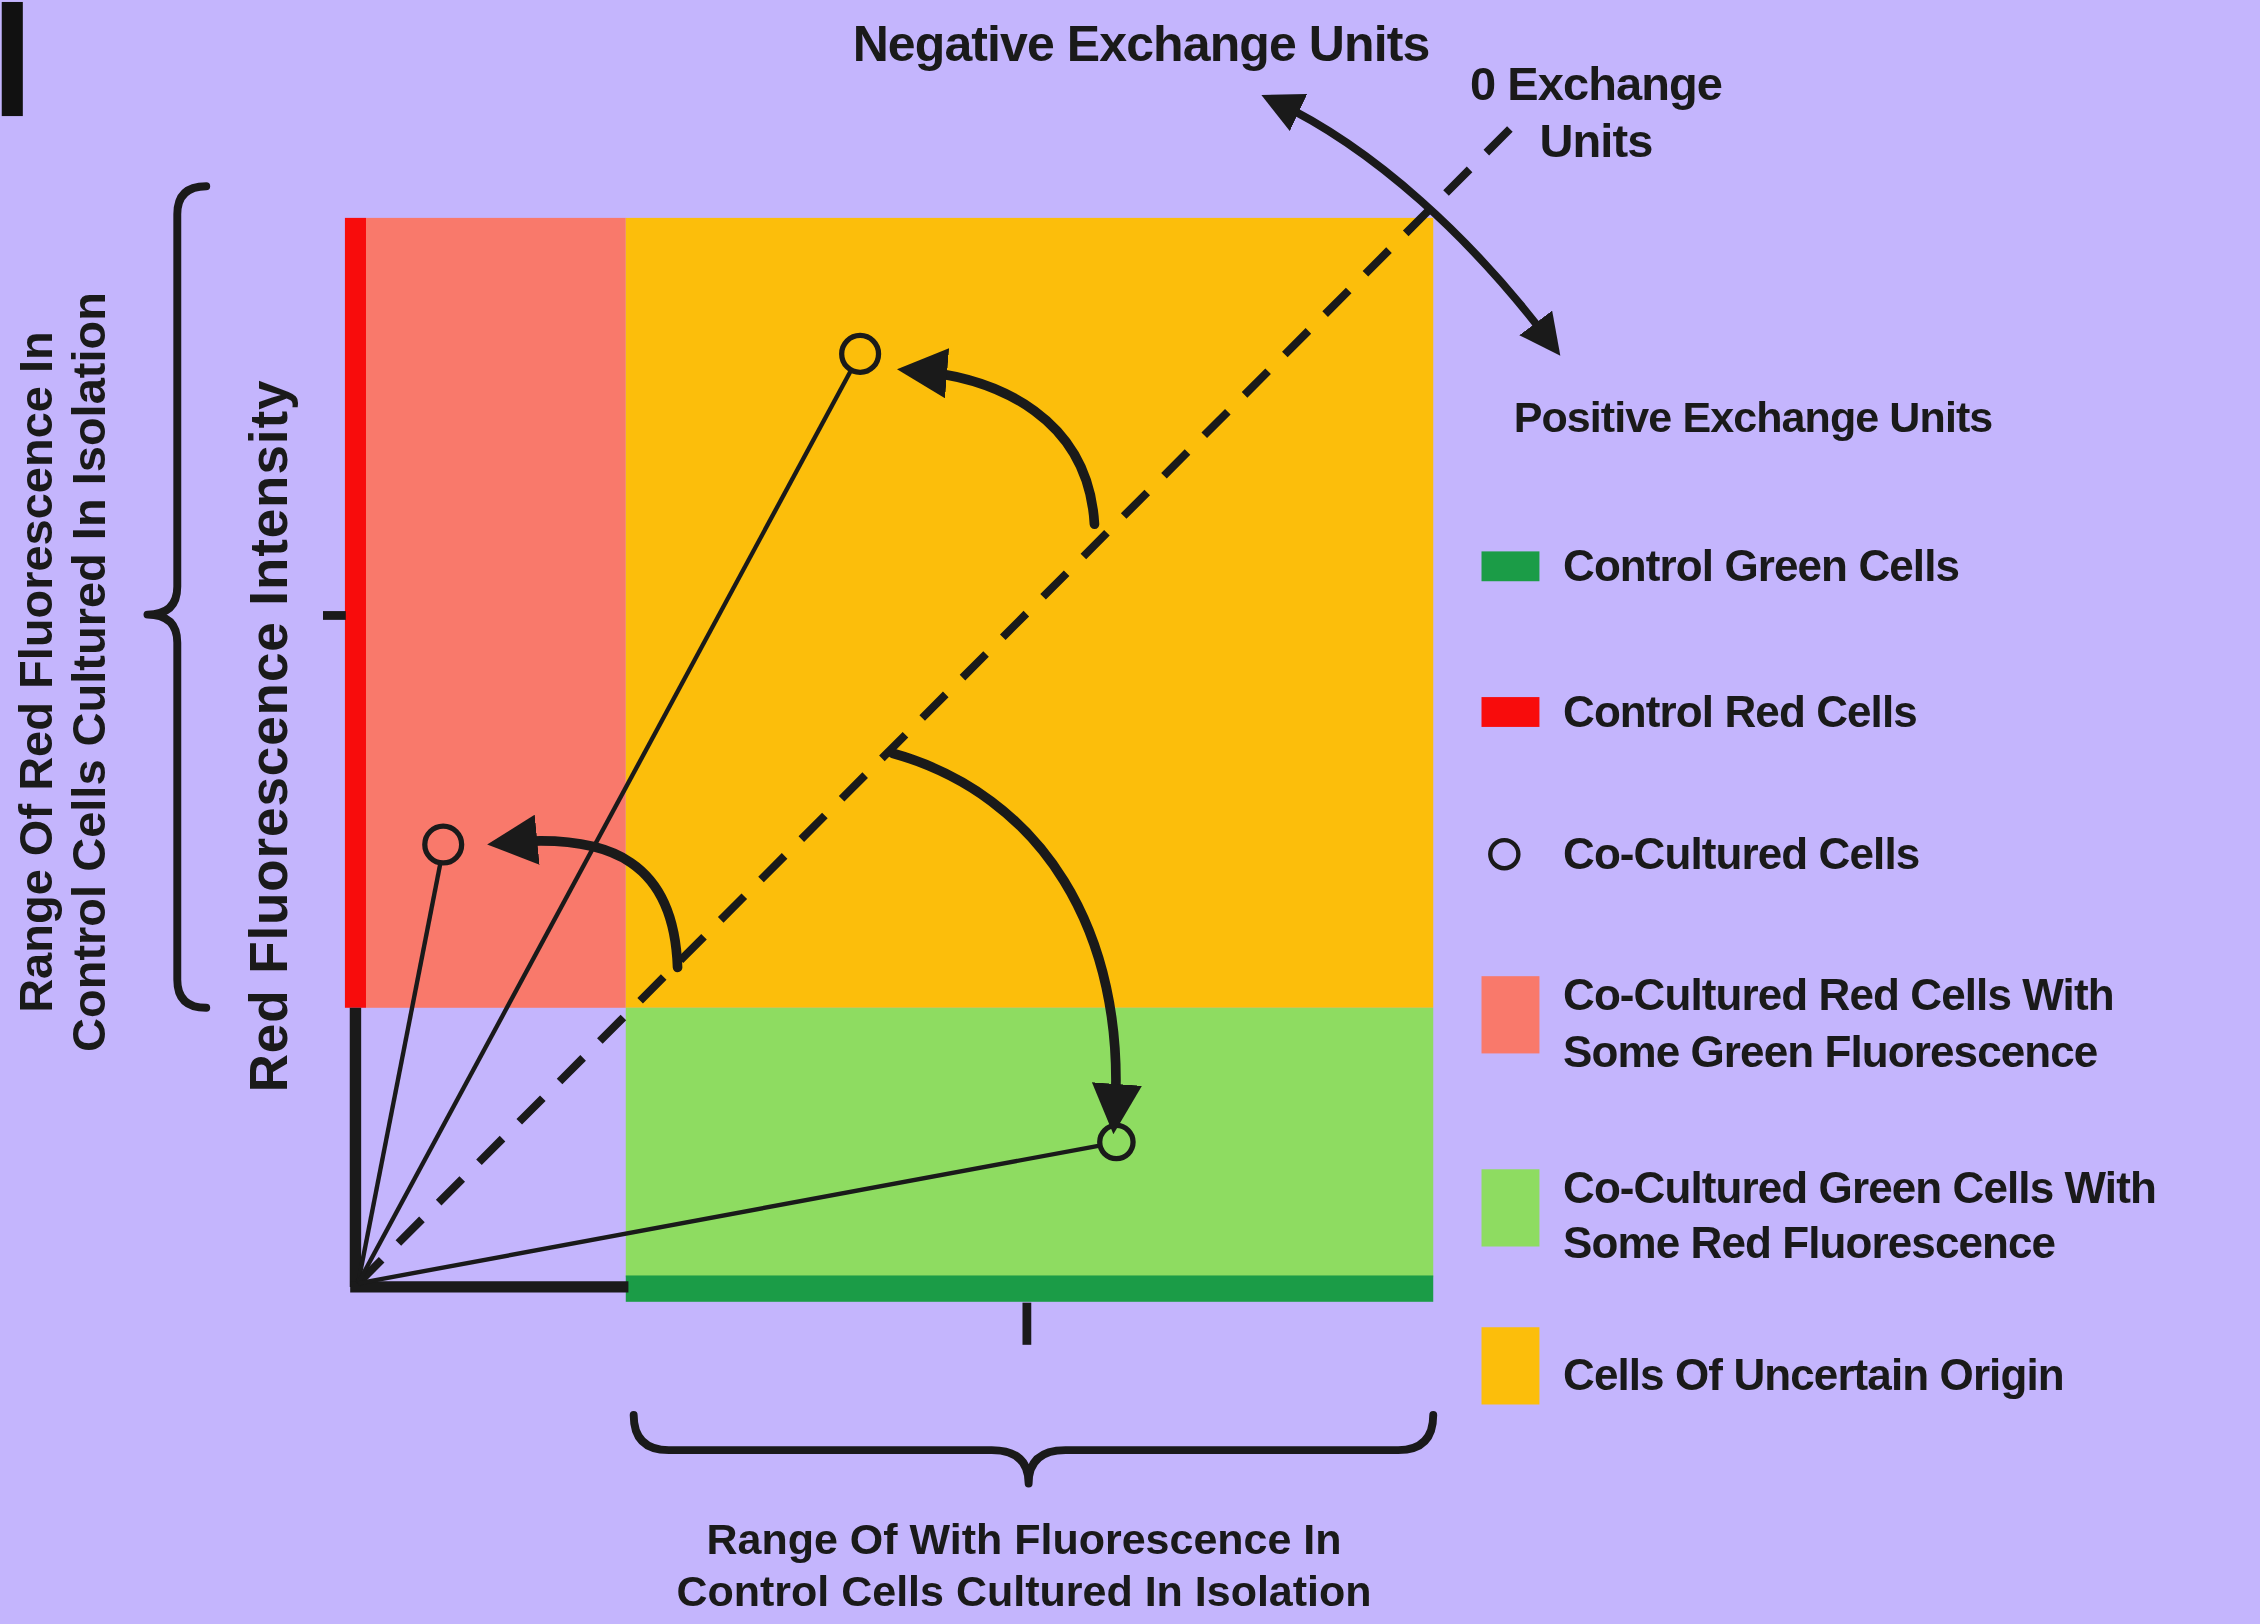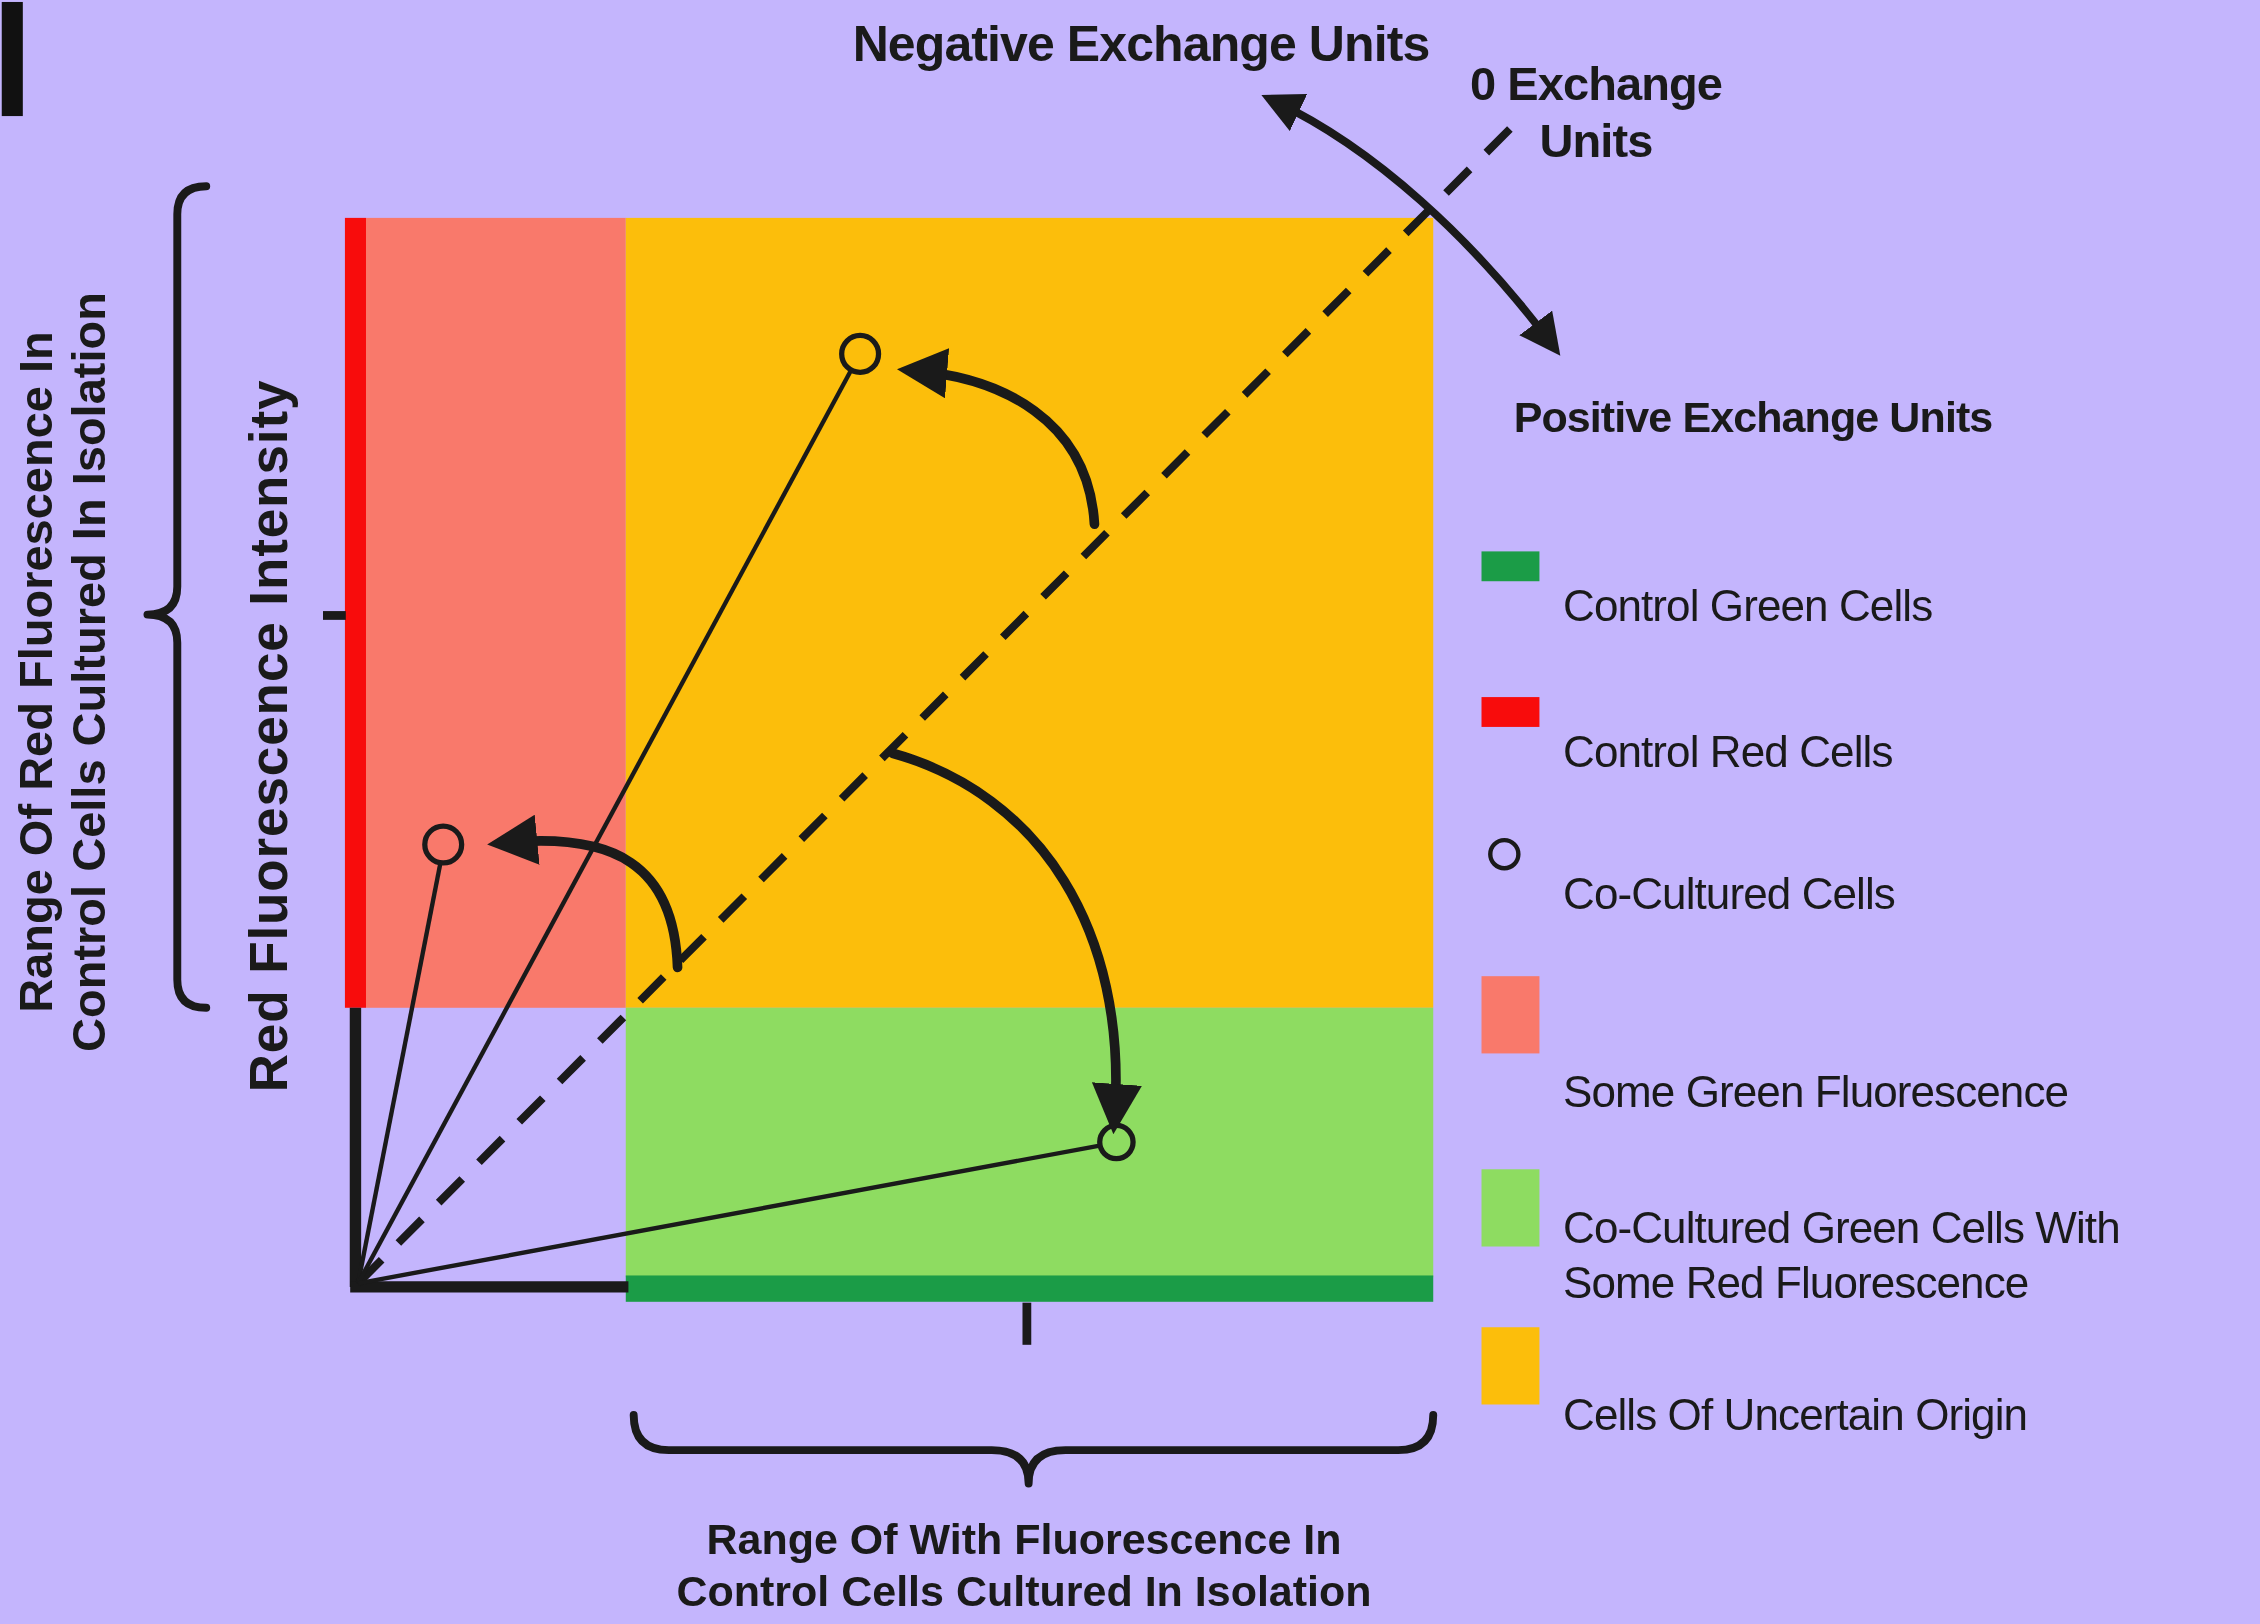--- a/index.html
+++ b/index.html
@@ -28,24 +28,23 @@
   .positive-units{left:1753px;top:418px;font-size:43px;}
   .y-axis-label{left:269px;top:736px;font-size:53px;letter-spacing:0.9px;}
   .y-range-label{left:63px;top:672px;font-size:47px;line-height:1.12;letter-spacing:0px;}
   .x-axis-label{left:875px;top:1367px;font-size:51px;}
   .x-range-label{left:1024px;top:1565px;font-size:43px;line-height:1.22;letter-spacing:0px;}
   .legend-text{
     position:absolute;
     left:1563px;
     transform:translateY(-50%);
     font-size:44px;
-    font-weight:400;
+    font-weight:700;
     letter-spacing:-0.9px;
     white-space:nowrap;
-    margin-top:40px;
   }
   .lt1{top:566px;}
   .lt2{top:712px;}
   .lt3{top:854px;}
   .lt4a{top:995px;}
   .lt4b{top:1052px;}
   .lt5a{top:1188px;}
   .lt5b{top:1243px;}
   .lt6{top:1375px;}
 </style>
@@ -123,19 +122,20 @@
 
 
   <div class="label x-range-label">
     <div>Range Of With Fluorescence In</div>
     <div>Control Cells Cultured In Isolation</div>
   </div>
 
   <div class="legend-text lt1">Control Green Cells</div>
   <div class="legend-text lt2">Control Red Cells</div>
   <div class="legend-text lt3">Co-Cultured Cells</div>
+  <div class="legend-text lt4a">Co-Cultured Red Cells With</div>
   <div class="legend-text lt4b">Some Green Fluorescence</div>
   <div class="legend-text lt5a">Co-Cultured Green Cells With</div>
   <div class="legend-text lt5b">Some Red Fluorescence</div>
   <div class="legend-text lt6">Cells Of Uncertain Origin</div>
 
 </div>
 
 
 </body></html>

